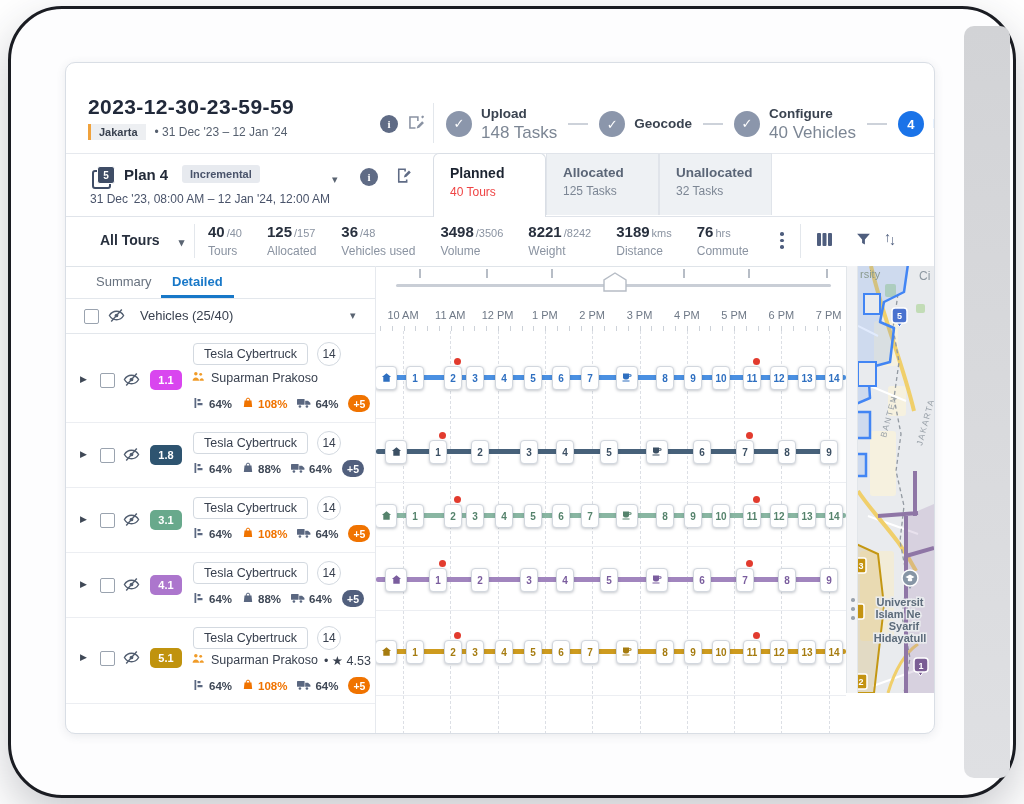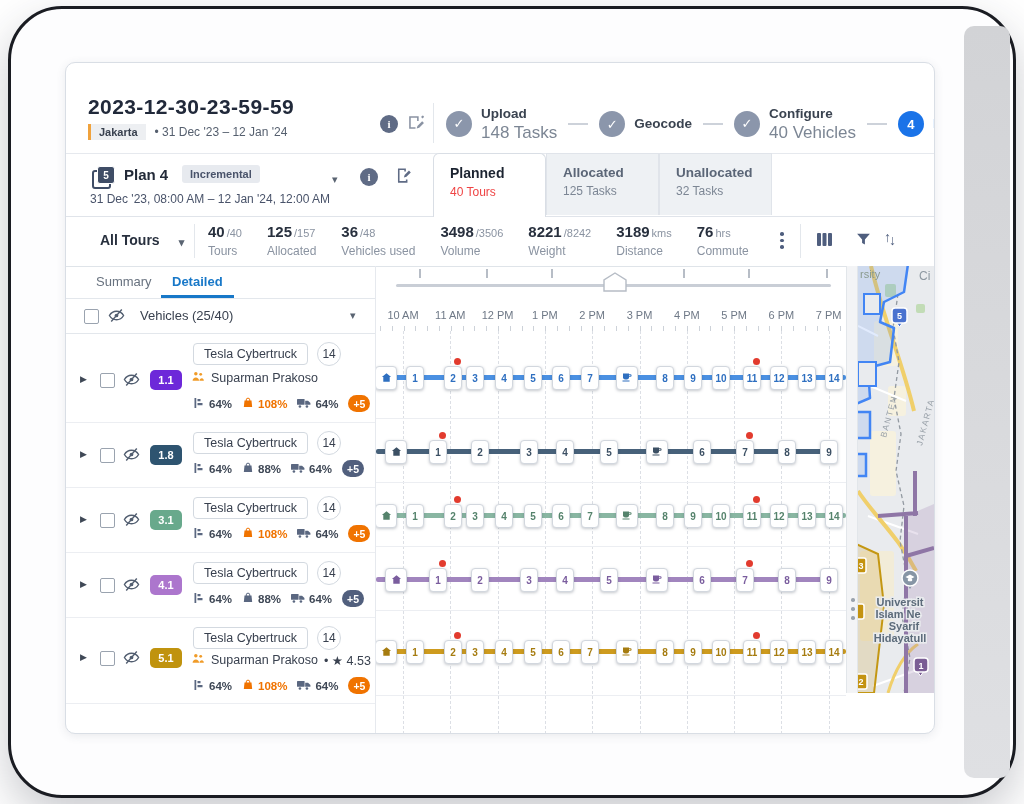--- a/index.html
+++ b/index.html
@@ -270,21 +270,21 @@
     </div>
     <div id="vehicle-rows">
         <div class="veh-row" style="height: 88px;">
           <span class="expander" style="top: 40px;">▶</span>
           <span class="checkbox" style="position: absolute; left: 34px; top: 39px;"></span>
           <span class="eye" style="position: absolute; left: 57px; top: 37px;"><svg width="17" height="17" viewBox="0 0 24 24">
               <path d="M2 12s3.5-6 10-6 10 6 10 6-3.5 6-10 6S2 12 2 12z" fill="none" stroke="currentColor" stroke-width="2"></path>
               <circle cx="12" cy="12" r="2.6" fill="currentColor"></circle>
               <line x1="4.5" y1="20.5" x2="19.5" y2="3.5" stroke="currentColor" stroke-width="2"></line>
             </svg></span>
-          <div class="vbadge" style="top: 36px; background: #6d28d9;">1.1</div>
+          <div class="vbadge" style="top: 36px; background: #d946ef;">1.1</div>
           <div class="chiprow" style="top: 8px;">
             <span class="chip">Tesla Cybertruck</span>
             <span class="count">14</span>
           </div>
           <div class="driver" style="top: 36px;">
             <span><svg width="14" height="13" viewBox="0 0 24 24" fill="#f09b28">
                 <circle cx="8" cy="7" r="3.2"></circle>
                 <path d="M2 20c0-3.6 2.7-6.2 6-6.2s6 2.6 6 6.2z"></path>
                 <circle cx="17" cy="8" r="2.6"></circle>
                 <path d="M14.5 20c.3-3 2.2-5 4.7-5 2 0 3.6 1.8 3.6 5z"></path>

